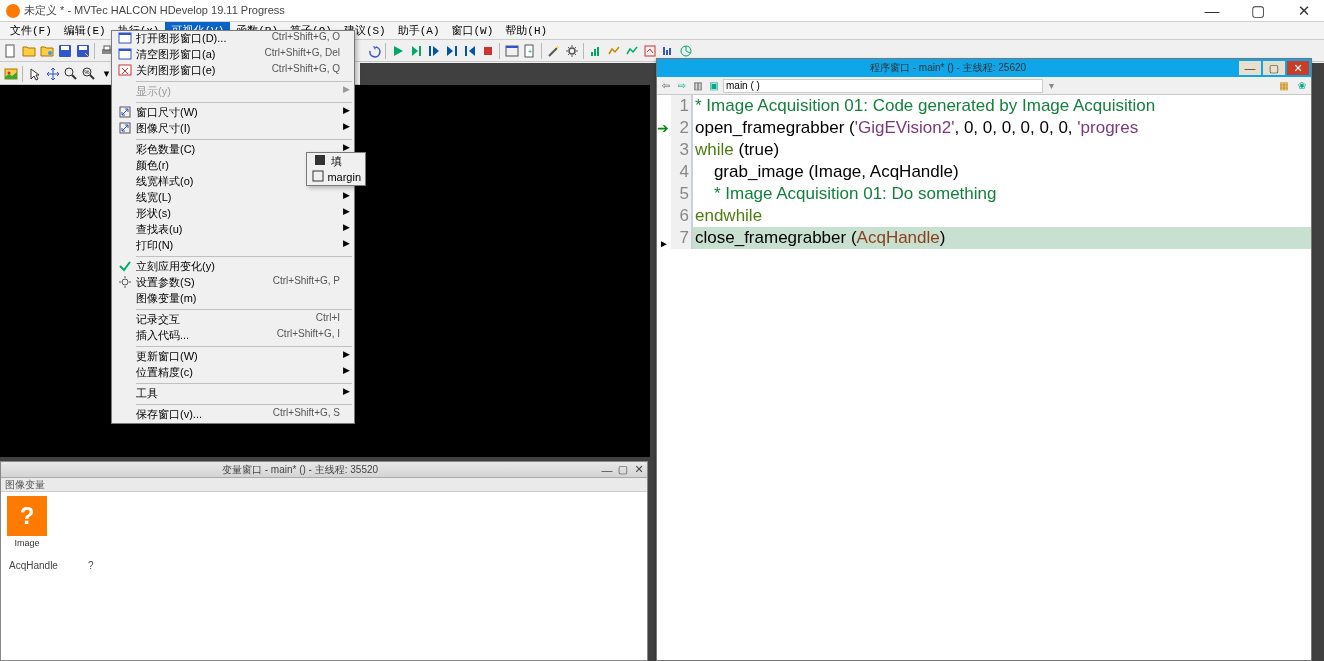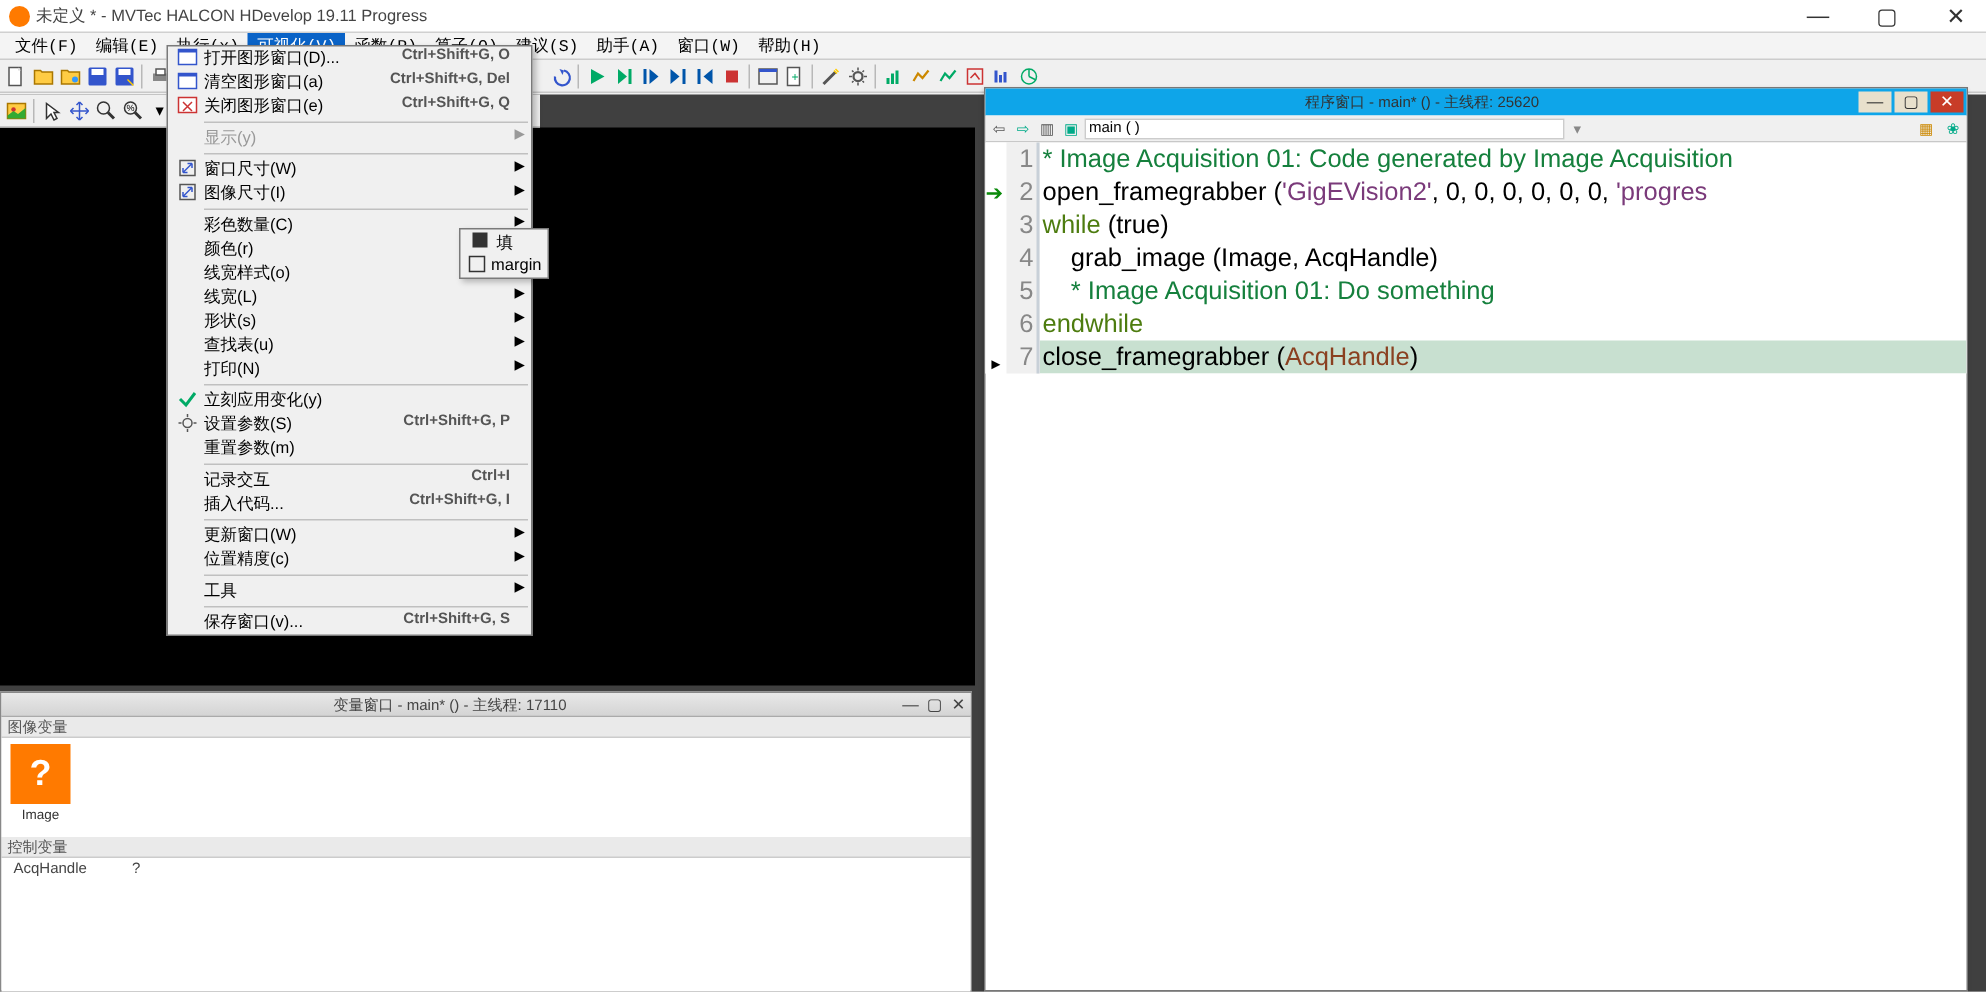--- a/index.html
+++ b/index.html
@@ -23,21 +23,21 @@
 .secondary-tb { position:absolute; top:63px; left:0; height:22px; background:#f0f0f0; display:flex; align-items:center; padding:0 2px; gap:1px; border-bottom:1px solid #c8c8c8; z-index:5;}
 
 .workspace { position:absolute; top:63px; left:0; right:0; bottom:0; background:#404040; }
 .graphics-panel { position:absolute; top:22px; left:0; width:650px; height:372px; background:#000; }
 
 .dropdown { position:absolute; top:30px; left:111px; width:244px; background:#f0f0f0; border:1px solid #7a7a7a; box-shadow:2px 2px 4px rgba(0,0,0,0.25); z-index:50; font-size:11px; }
 .dd-row { height:16px; display:flex; align-items:flex-start; padding:0 4px; position:relative; }
 .dd-row.hover { background:#0a63c7; color:#fff; }
 .dd-iconcell { width:18px; text-align:center; }
 .dd-label { flex:1; padding-left:2px; }
-.dd-shortcut { color:#555; font-size:10px; padding-right:10px;font-weight:bold; }
+.dd-shortcut { color:#555; font-size:10px; padding-right:10px; }
 .dd-arrow { position:absolute; right:4px; font-size:9px; }
 .dd-sep { height:1px; background:#c0c0c0; margin:2px 2px 2px 24px; }
 .dd-icon { width:14px; height:14px; display:inline-block; }
 
 .submenu { position:absolute; top:152px; left:306px; width:60px; background:#f0f0f0; border:1px solid #7a7a7a; box-shadow:2px 2px 4px rgba(0,0,0,0.25); z-index:51; font-size:11px; }
 .sub-row { height:16px; display:flex; align-items:center; padding:0 4px; }
 .sub-iconcell { width:18px; text-align:center; }
 .sub-label { padding-left:2px; }
 
 .var-window { position:absolute; top:461px; left:0; width:648px; height:200px; background:#fff; border:1px solid #888; }
@@ -414,21 +414,21 @@
     <div class="dd-row">
       <span class="dd-iconcell"><svg class="dd-icon" viewBox="0 0 14 14">
           <circle cx="7" cy="7" r="3" fill="none" stroke="#555"></circle>
           <path d="M7 1 L7 3 M7 11 L7 13 M1 7 L3 7 M11 7 L13 7" stroke="#555"></path>
         </svg></span>
       <span class="dd-label">设置参数(S)</span>
       <span class="dd-shortcut">Ctrl+Shift+G, P</span>
     </div>
     <div class="dd-row">
       <span class="dd-iconcell"></span>
-      <span class="dd-label">重置参数(m)</span>
+      <span class="dd-label">图像变量(m)</span>
     </div>
     <div class="dd-sep"></div>
     <div class="dd-row">
       <span class="dd-iconcell"></span>
       <span class="dd-label">记录交互</span>
       <span class="dd-shortcut">Ctrl+I</span>
     </div>
     <div class="dd-row">
       <span class="dd-iconcell"></span>
       <span class="dd-label">插入代码...</span>
@@ -469,33 +469,32 @@
     <div class="sub-row">
       <span class="sub-iconcell"><svg class="dd-icon" viewBox="0 0 14 14">
           <rect x="2" y="2" width="10" height="10" fill="none" stroke="#333"></rect>
         </svg></span>
       <span class="sub-label">margin</span>
     </div>
   </div>
 
 <div class="var-window">
   <div class="var-titlebar">
-    <span class="title">变量窗口 - main* () - 主线程: 17110</span>
+    <span class="title">变量窗口 - main* () - 主线程: 35520</span>
     <span class="wbtn">—</span>
     <span class="wbtn">▢</span>
     <span class="wbtn">✕</span>
   </div>
   <div class="var-section-hdr">图像变量</div>
   <div class="var-body" style="height:66px;">
     <div class="thumb">
       <div class="box">?</div>
       <div class="lbl">Image</div>
     </div>
   </div>
-  <div class="var-section-hdr">控制变量</div>
   <div class="var-body" style="height:90px;">
     <div class="ctrl-var-row">
       <span>AcqHandle</span>
       <span>?</span>
     </div>
   </div>
 </div>
 
 <div class="code-window">
   <div class="code-titlebar">

